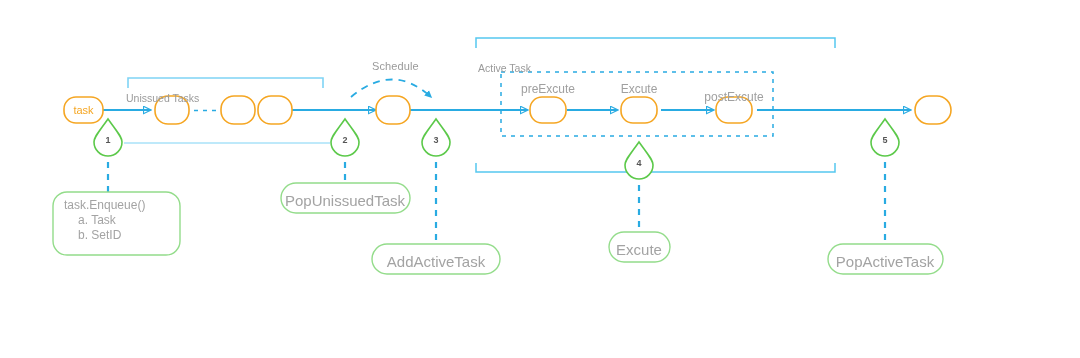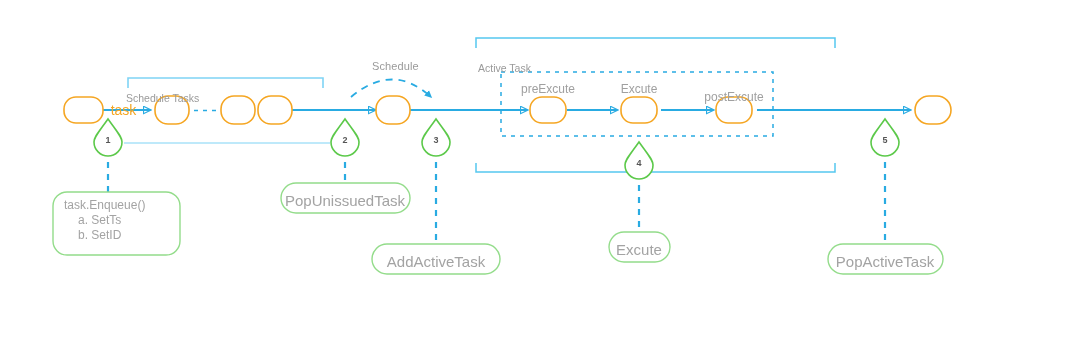--- a/index.html
+++ b/index.html
@@ -50,23 +50,22 @@
   .marker-num {
     position: absolute;
     color: #555555;
     font-size: 9px;
     font-weight: bold;
     transform: translate(-50%, -50%);
   }
   .task-text {
     position: absolute;
     color: #F5A623;
-    font-size: 14px;
+    font-size: 11px;
     transform: translate(-50%, -50%);
-    margin-left: 40px;
   }
   .green-box-text {
     position: absolute;
     color: #a3a3a3;
     font-size: 15px;
     white-space: nowrap;
     transform: translateX(-50%);
   }
   .enq-box-text {
     position: absolute;
@@ -152,40 +151,40 @@
 
     <g fill="#ffffff" stroke="#93DC8A" stroke-width="1.4">
       <rect x="53" y="192" width="127" height="63" rx="14" ry="14"></rect>
       <rect x="281" y="183" width="129" height="30" rx="15" ry="15"></rect>
       <rect x="372" y="244" width="128" height="30" rx="15" ry="15"></rect>
       <rect x="609" y="232" width="61" height="30" rx="15" ry="15"></rect>
       <rect x="828" y="244" width="115" height="30" rx="15" ry="15"></rect>
     </g>
   </svg>
 
-  <div class="bracket-label" style="left:126px; top:61px;">Schedule Tasks</div>
+  <div class="bracket-label" style="left:126px; top:61px;">Unissued Tasks</div>
   <div class="bracket-label" style="left:478px; top:31px;">Active Task</div>
 
   <div class="lbl" style="left:372px; top:60px;">Schedule</div>
 
   <div class="node-label" style="left:548px; top:82px;">preExcute</div>
   <div class="node-label" style="left:639px; top:82px;">Excute</div>
   <div class="node-label" style="left:734px; top:90px;">postExcute</div>
 
   <div class="task-text" style="left:83.5px; top:110px;">task</div>
 
   <div class="marker-num" style="left:108px; top:140px;">1</div>
   <div class="marker-num" style="left:345px; top:140px;">2</div>
   <div class="marker-num" style="left:436px; top:140px;">3</div>
   <div class="marker-num" style="left:639px; top:163px;">4</div>
   <div class="marker-num" style="left:885px; top:140px;">5</div>
 
   <div class="enq-box-text" style="left:64px; top:198px;">
     <div>task.Enqueue()</div>
-    <div style="padding-left:14px;">a. SetTs</div>
+    <div style="padding-left:14px;">a. Task</div>
     <div style="padding-left:14px;">b. SetID</div>
   </div>
 
   <div class="green-box-text" style="left:345px; top:192px;">PopUnissuedTask</div>
   <div class="green-box-text" style="left:436px; top:253px;">AddActiveTask</div>
   <div class="green-box-text" style="left:639px; top:241px;">Excute</div>
   <div class="green-box-text" style="left:885px; top:253px;">PopActiveTask</div>
 
 </div>
 

